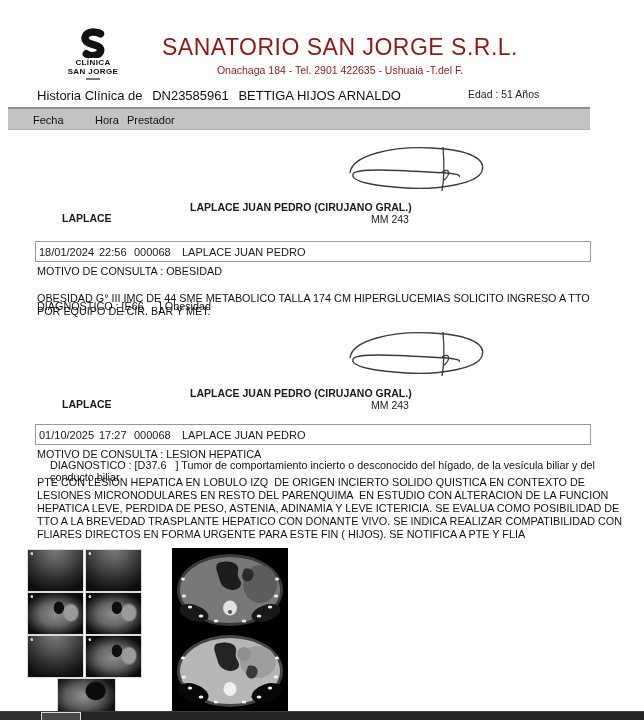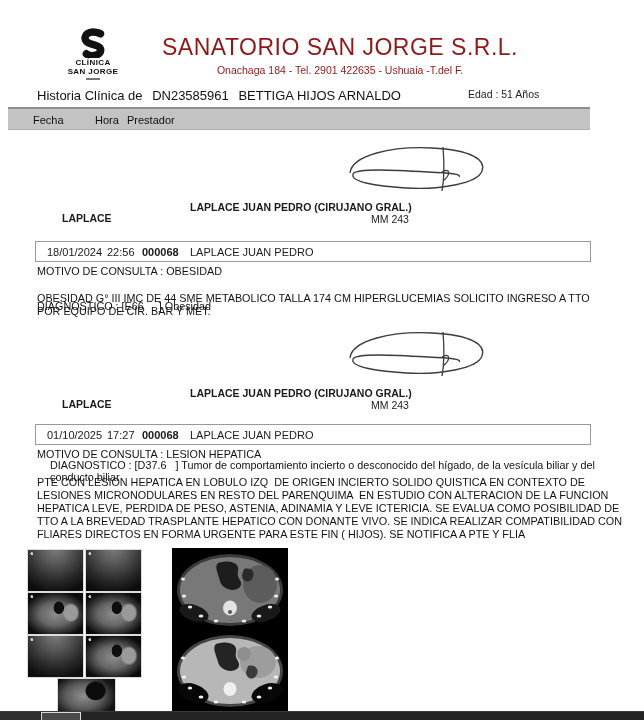--- a/index.html
+++ b/index.html
@@ -33,26 +33,26 @@
   .doctor-line { position:absolute; left:190px; width:400px; font-size:10.5px; font-weight:bold; }
   .doc1 { top:201px; } .doc2 { top:387px; }
   .mm-line { position:absolute; left:190px; width:400px; text-align:center; font-size:10.5px; }
   .mm1 { top:213px; } .mm2 { top:399px; }
   .prov-short { position:absolute; left:46px; font-size:10.5px; font-weight:bold;margin-left:16px; }
   .ps1 { top:212px; } .ps2 { top:398px; }
   
   .row-box {
     position:absolute; left:35px; width:556px; height:21px;
     border:1px solid #999; background:#fff; display:flex; align-items:center;
-    font-size:11px; padding-left:11px;
+    font-size:11px; padding-left:3px;
   }
   .rb1 { top:241px; } .rb2 { top:424px; }
   .row-box .date { width:60px; }
   .row-box .time { width:35px; }
-  .row-box .code { width:48px; font-weight:bold; }
+  .row-box .code { width:48px; font-weight:normal; }
   .row-box .prov { }
   
   .line { position:absolute; left:37px; font-size:10.8px; white-space:pre-wrap; color:#111; }
   .motivo1 { top:265px; } .diag1 { top:286px;margin-top:14px; }
   .para1 { top:292px; width:578px; line-height:13px; }
   .motivo2 { top:448px; } .diag2 { top:459px; width:590px;margin-left:13px; }
   .para2 { top:476px; width:592px; line-height:13px; }
   
   .thumb-grid { position:absolute; left:28px; top:550px; width:116px; }
   .thumb { position:absolute; width:55px; height:41px; outline:1px solid #dcdcdc; }

